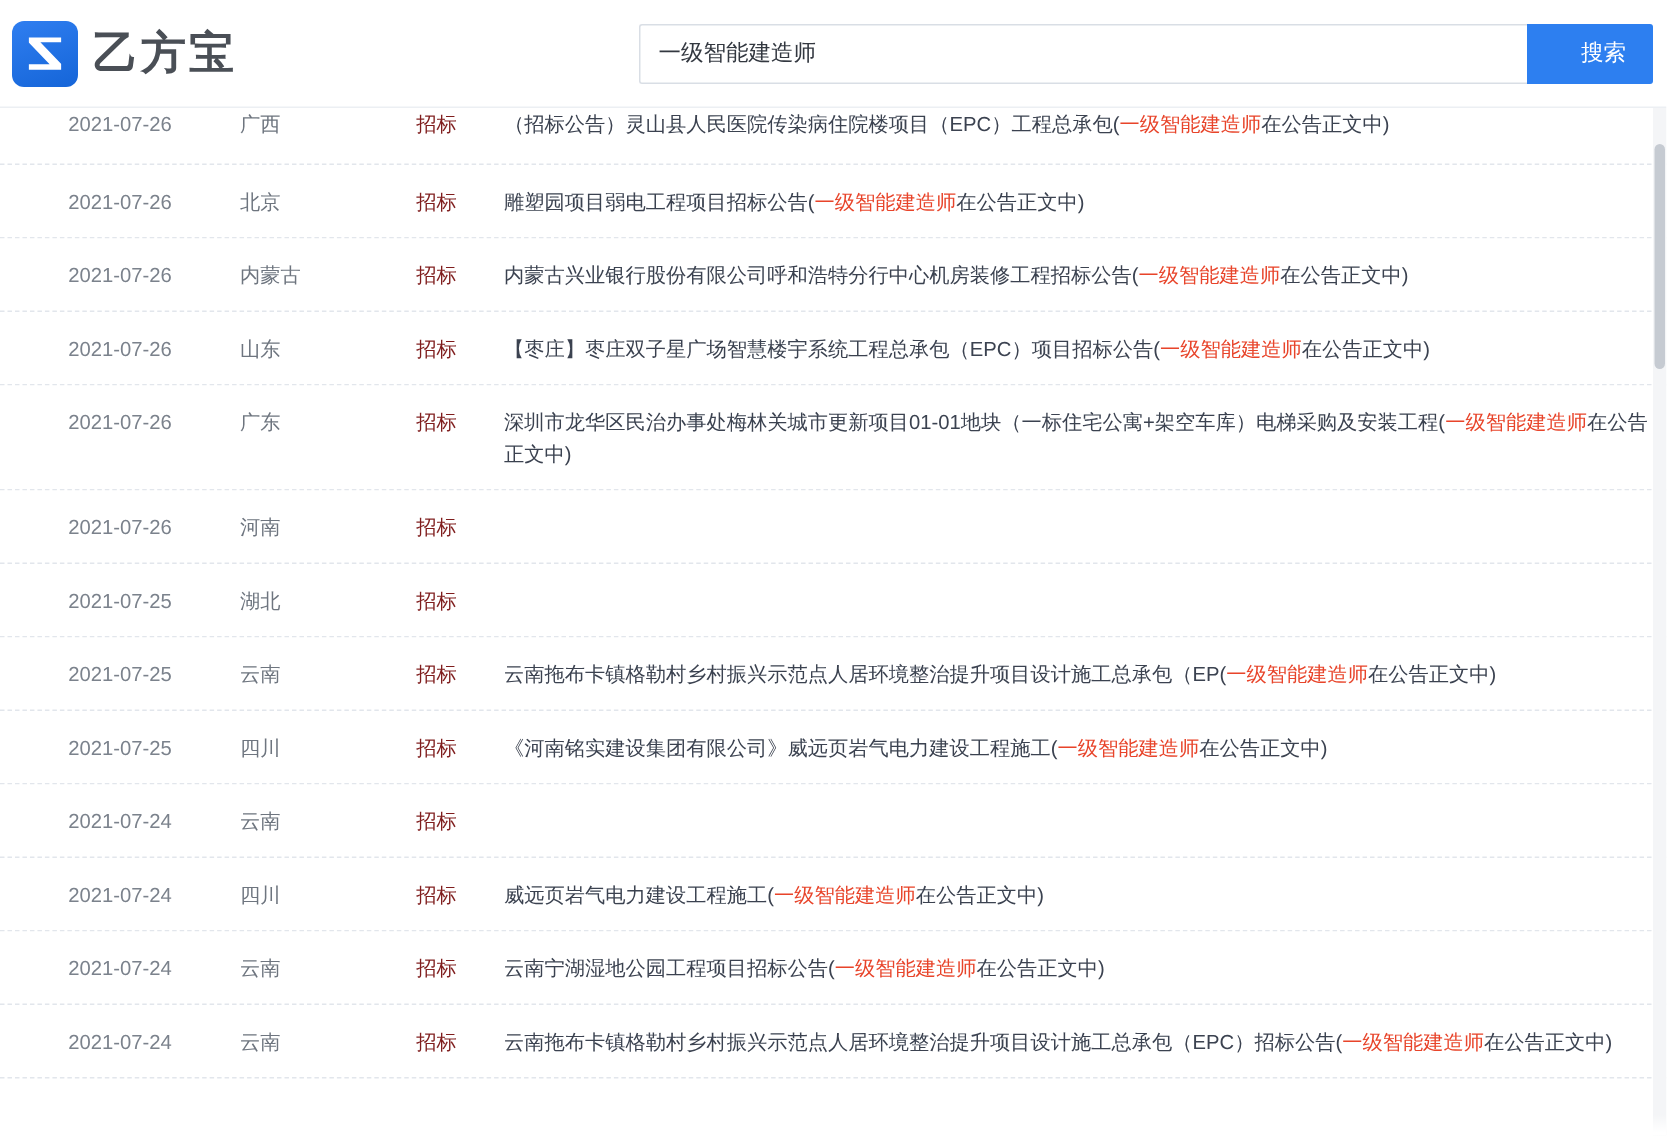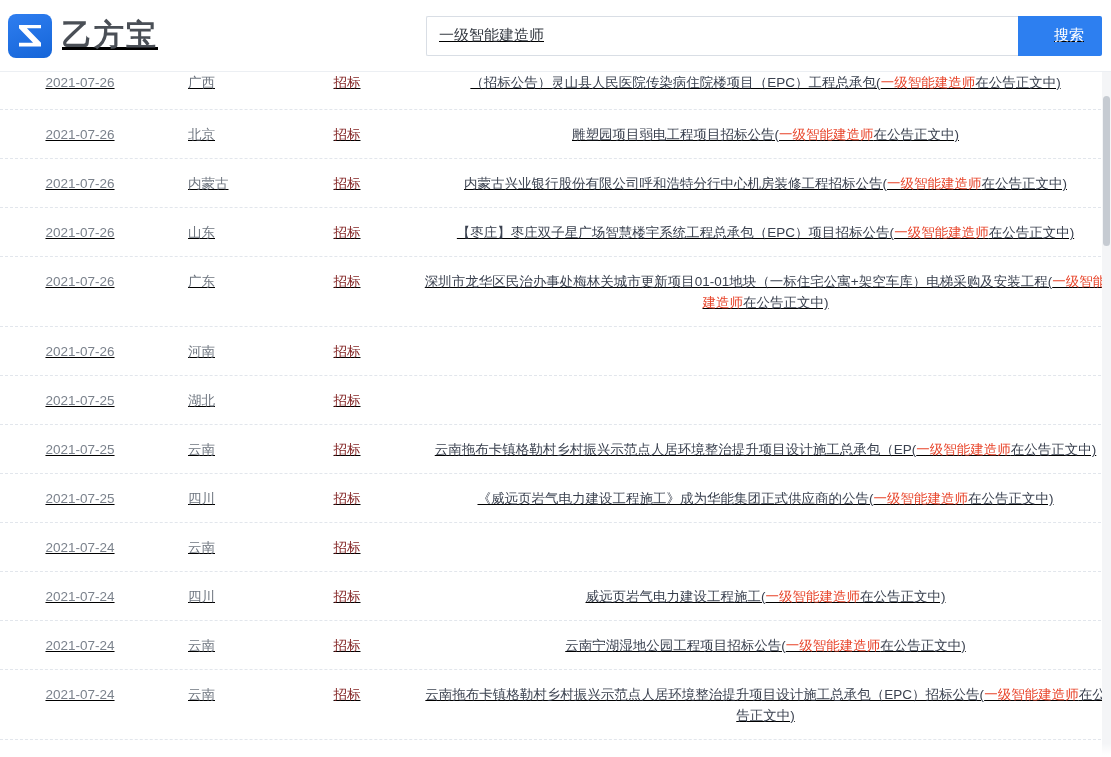--- a/index.html
+++ b/index.html
@@ -7,21 +7,20 @@
     margin: 0; padding: 0;
     width: 1111px; height: 757px;
     background: #ffffff;
     font-family: "Liberation Sans", sans-serif;
     overflow: hidden;
   }
   #app {
     position: relative;
     width: 1111px; height: 757px;
     background: #ffffff;
-    text-decoration: underline;
   }
 
   
   .header {
     position: relative;
     height: 72px;
     background: #ffffff;
     border-bottom: 1px solid #eceff3;
     display: flex;
     align-items: center;
@@ -96,21 +95,20 @@
     overflow: hidden;
     background: #ffffff;
   }
   .row {
     display: flex;
     align-items: flex-start;
     border-bottom: 1px dashed #e2e6ec;
     min-height: 49px;
     padding: 14px 0 13px 0;
     background: #ffffff;
-    gap: 28px;
   }
   .row.partial-top {
     padding-top: 0;
     min-height: 38px;
   }
   .c-date {
     width: 160px;
     flex: none;
     text-align: center;
     color: #7b828c;
@@ -132,21 +130,20 @@
     color: #7f1d1d;
     font-size: 13.5px;
     line-height: 21px;
   }
   .c-title {
     flex: 1 1 auto;
     color: #3b4250;
     font-size: 13.5px;
     line-height: 21px;
     word-break: break-all;
-    text-align: center;
   }
   .hl { color: #e8442a; }
 
   
   .scroll-track {
     position: absolute;
     top: 72px;
     right: 0;
     width: 9px;
     height: 685px;
@@ -229,21 +226,21 @@
       <div class="row">
         <div class="c-date">2021-07-25</div>
         <div class="c-region">云南</div>
         <div class="c-type">招标</div>
         <div class="c-title"><span>云南拖布卡镇格勒村乡村振兴示范点人居环境整治提升项目设计施工总承包（EP(</span><span class="hl">一级智能建造师</span><span>在公告正文中)</span></div>
       </div>
       <div class="row">
         <div class="c-date">2021-07-25</div>
         <div class="c-region">四川</div>
         <div class="c-type">招标</div>
-        <div class="c-title"><span>《威远页岩气电力建设工程施工》成为华能集团正式供应商的公告(</span><span class="hl">一级智能建造师</span><span>在公告正文中)</span></div>
+        <div class="c-title"><span>《河南铭实建设集团有限公司》威远页岩气电力建设工程施工(</span><span class="hl">一级智能建造师</span><span>在公告正文中)</span></div>
       </div>
       <div class="row">
         <div class="c-date">2021-07-24</div>
         <div class="c-region">云南</div>
         <div class="c-type">招标</div>
       </div>
       <div class="row">
         <div class="c-date">2021-07-24</div>
         <div class="c-region">四川</div>
         <div class="c-type">招标</div>

